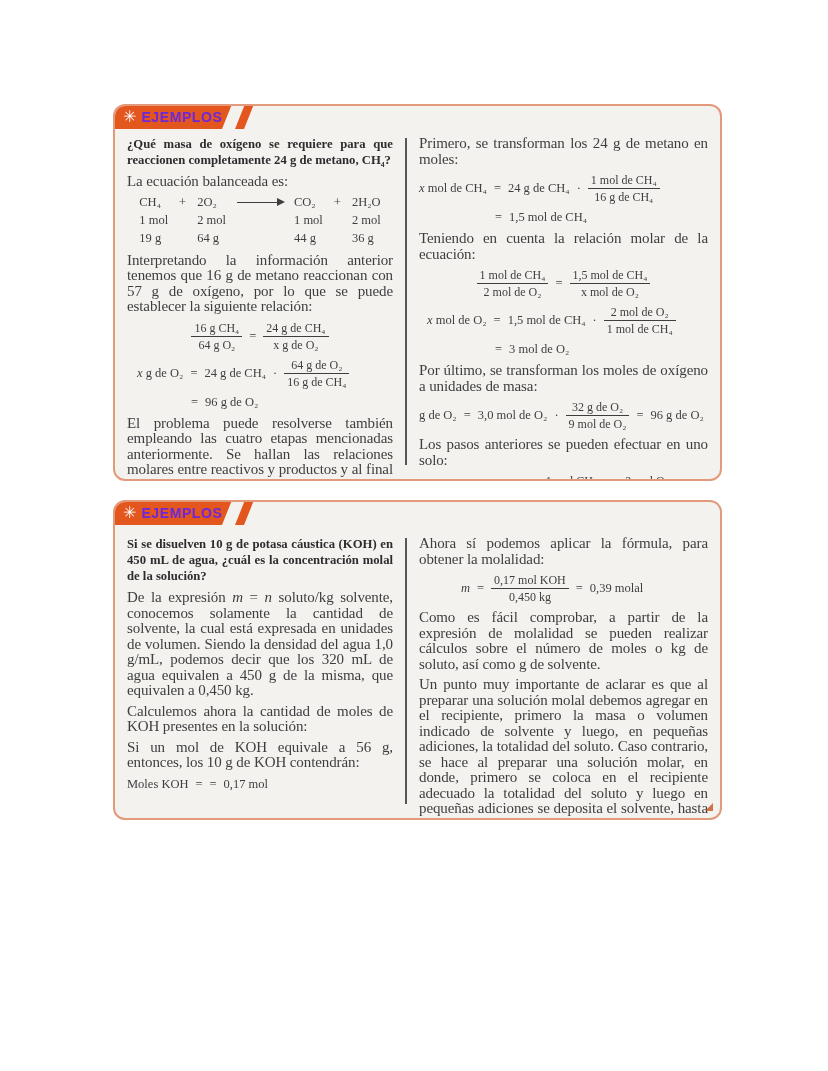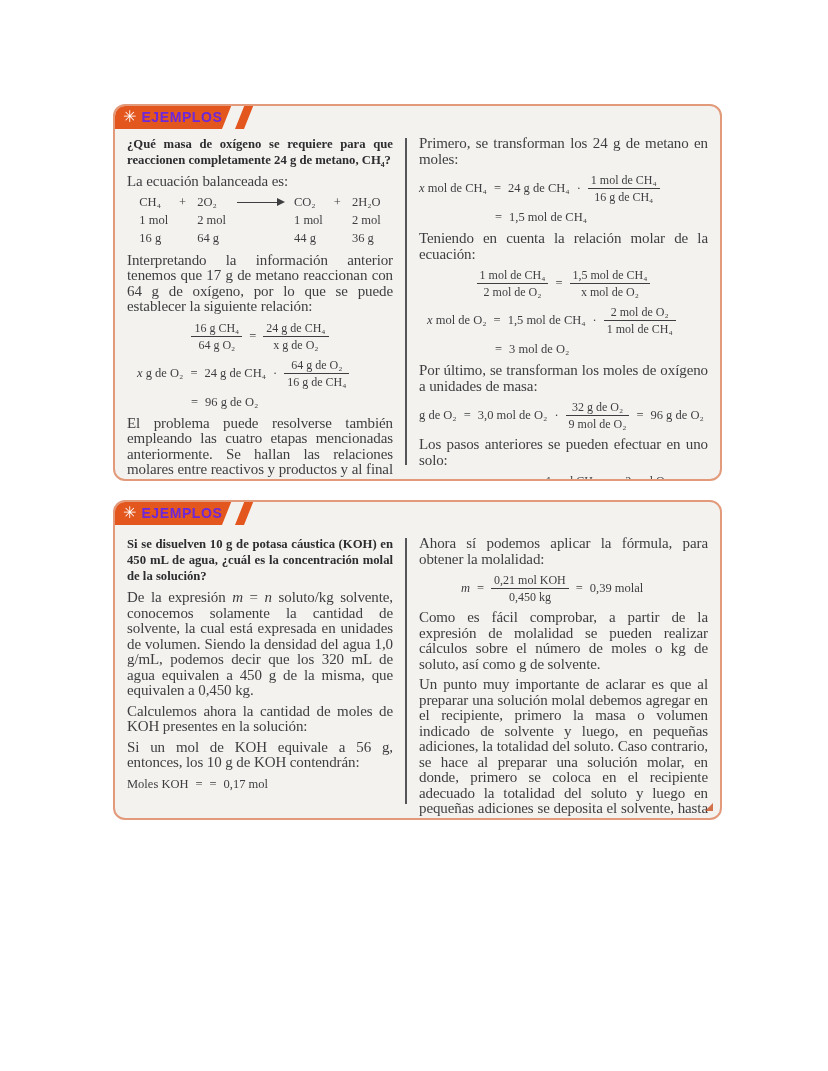--- a/index.html
+++ b/index.html
@@ -115,30 +115,30 @@
         <span>2H₂O</span>
 
         <span>1 mol</span>
         <span></span>
         <span>2 mol</span>
         <span></span>
         <span>1 mol</span>
         <span></span>
         <span>2 mol</span>
 
-        <span>16 g</span>
+        <span>19 g</span>
         <span></span>
         <span>64 g</span>
         <span></span>
         <span>44 g</span>
         <span></span>
         <span>36 g</span>
       </div>
 
-      <p class="p">Interpretando la información anterior tenemos que 17 g de metano reaccionan con 64 g de oxígeno, por lo que se puede establecer la siguiente relación:</p>
+      <p class="p">Interpretando la información anterior tenemos que 16 g de metano reaccionan con 57 g de oxígeno, por lo que se puede establecer la siguiente relación:</p>
 
       <div class="eq center">
         <span class="frac">
           <span class="num">16 g CH₄</span>
           <span class="den">64 g O₂</span>
         </span>
         <span>=</span>
         <span class="frac">
           <span class="num">24 g de CH₄</span>
           <span class="den">x g de O₂</span>
@@ -291,21 +291,21 @@
 
     <div class="divider"></div>
 
     <div class="col-right">
       <p class="p">Ahora sí podemos aplicar la fórmula, para obtener la molalidad:</p>
 
       <div class="eq ind-eqN">
         <span class="var">m</span>
         <span>=</span>
         <span class="frac">
-          <span class="num">0,21 mol KOH</span>
+          <span class="num">0,17 mol KOH</span>
           <span class="den">0,450 kg</span>
         </span>
         <span>=</span>
         <span>0,39 molal</span>
       </div>
 
       <p class="p">Como es fácil comprobar, a partir de la expresión de molalidad se pueden realizar cálculos sobre el número de moles o kg de soluto, así como g de solvente.</p>
       <p class="p">Un punto muy importante de aclarar es que al preparar una solución molal debemos agregar en el recipiente, primero la masa o volumen indicado de solvente y luego, en pequeñas adiciones, la totalidad del soluto. Caso contrario, se hace al preparar una solución molar, en donde, primero se coloca en el recipiente adecuado la totalidad del soluto y luego en pequeñas adiciones se deposita el solvente, hasta completar el volumen de solución previamente determinado.</p>
     </div>
   </div>

